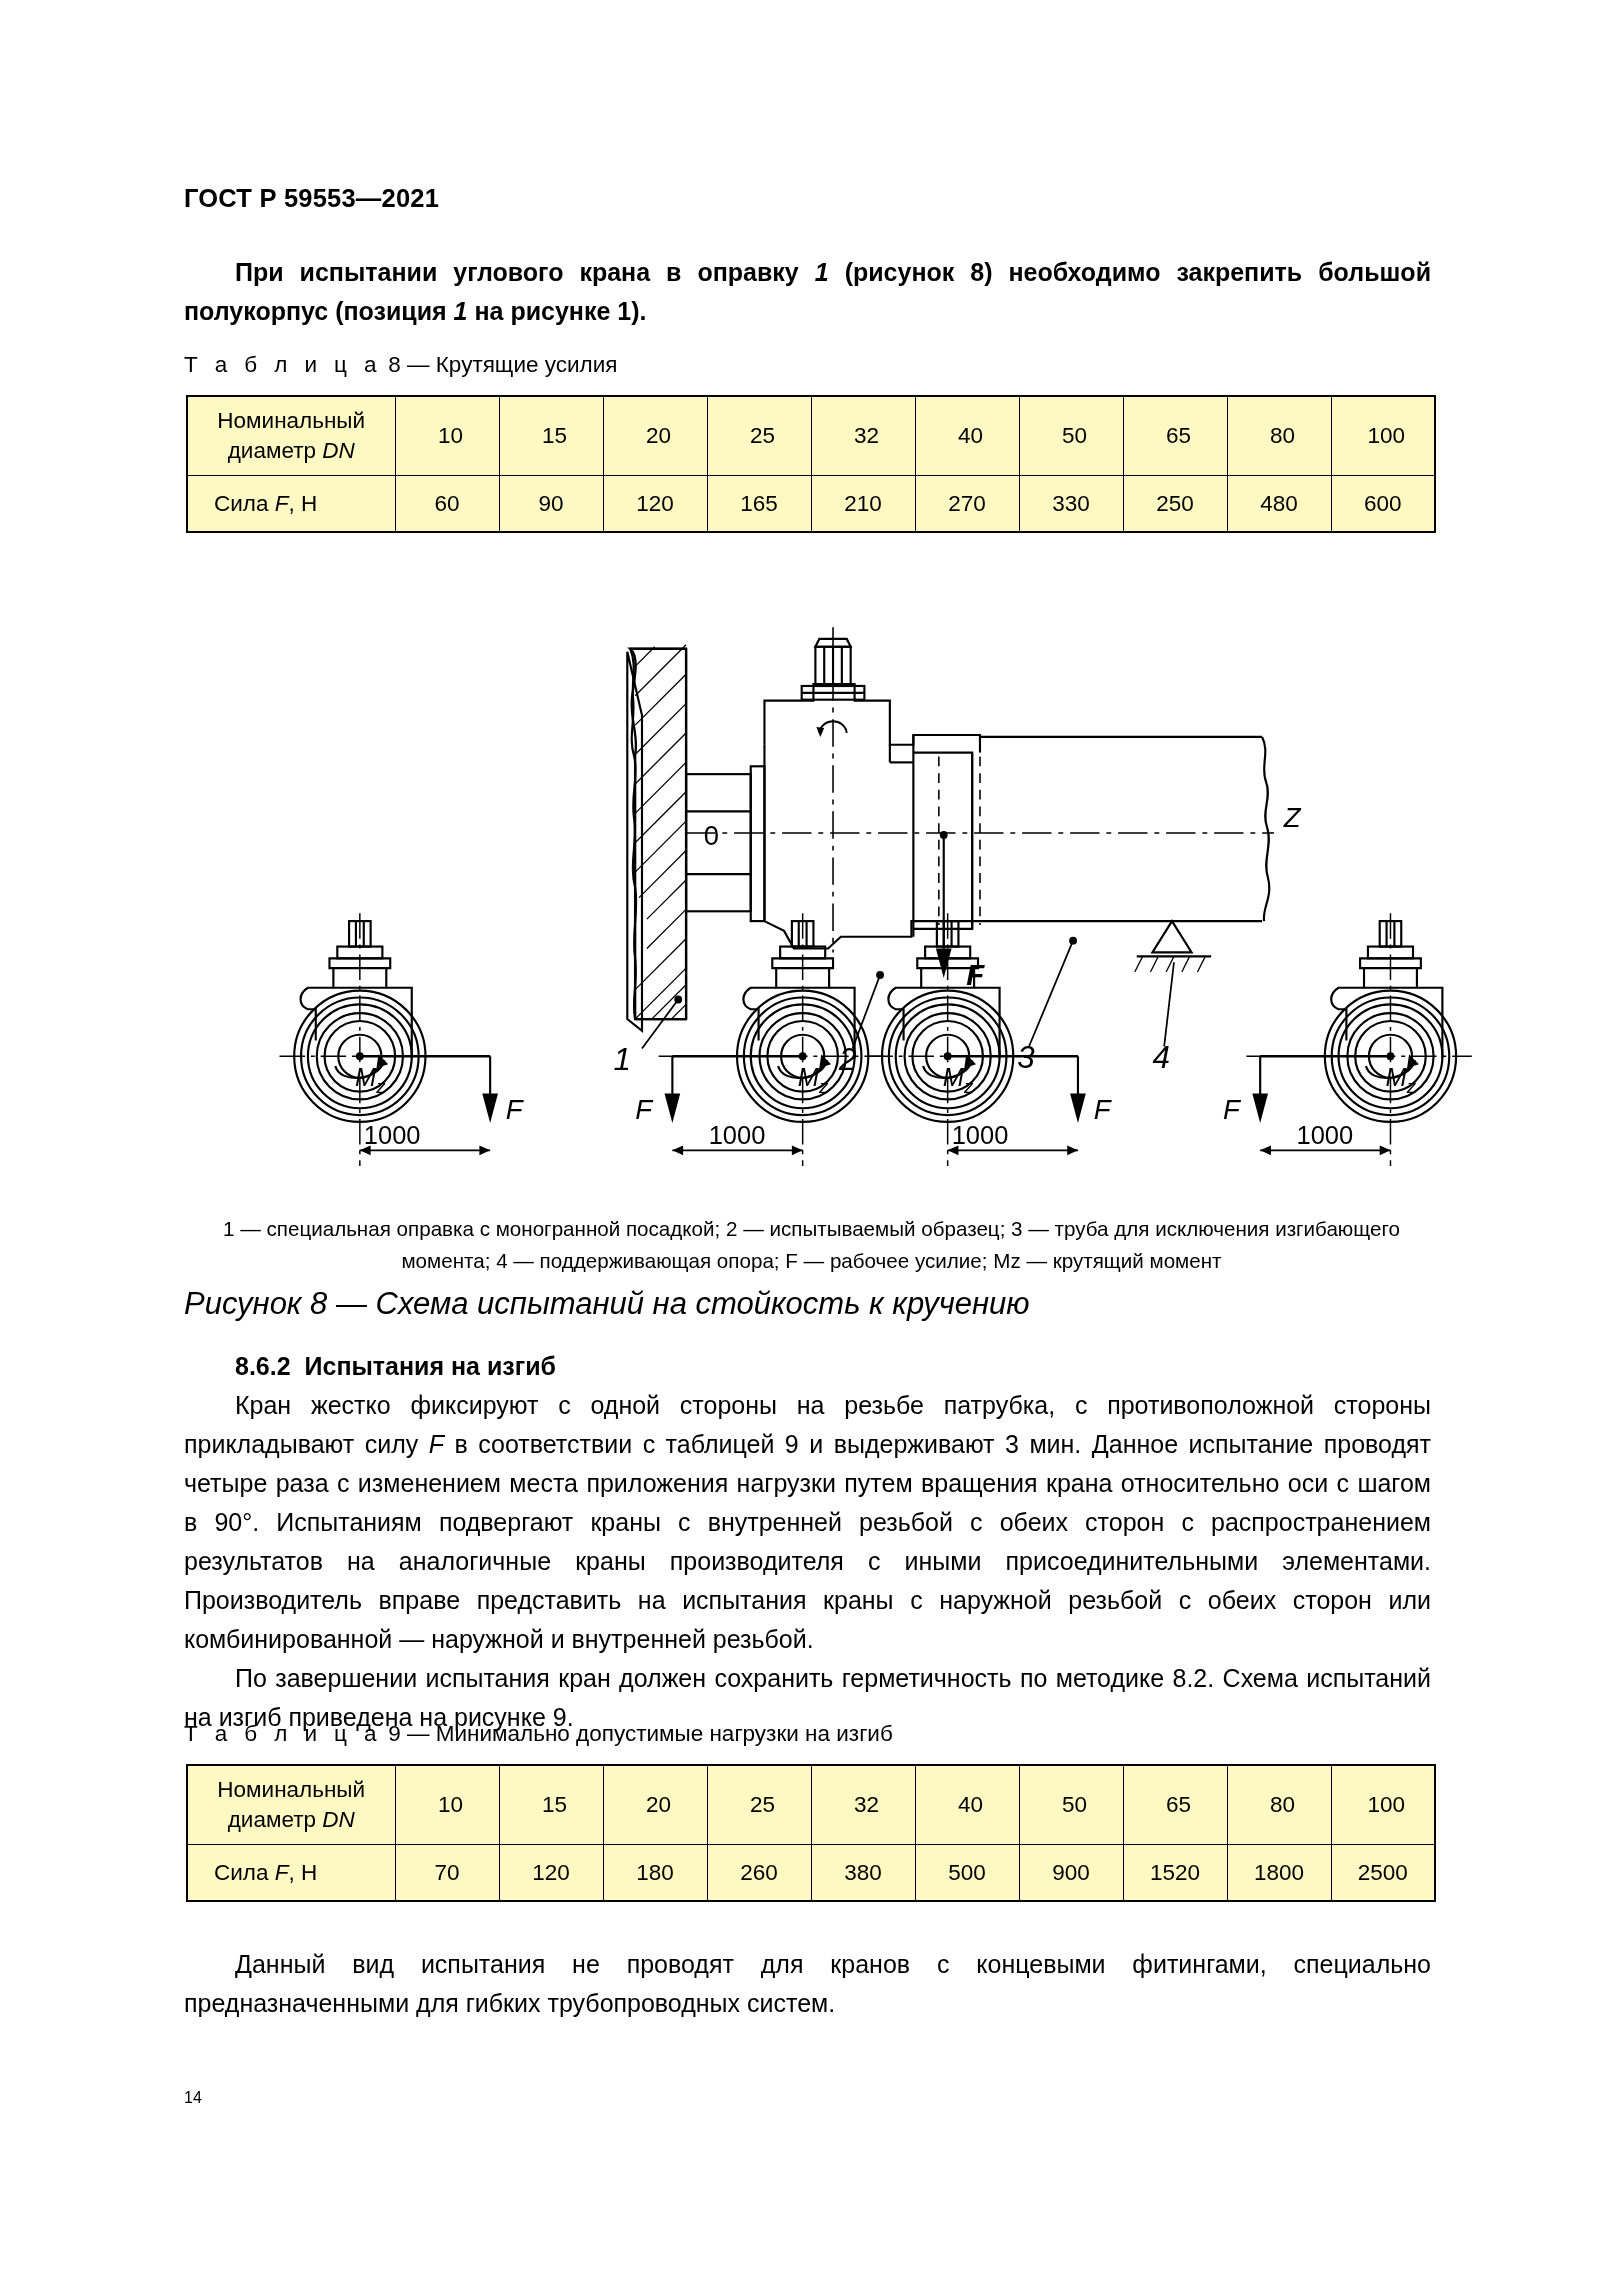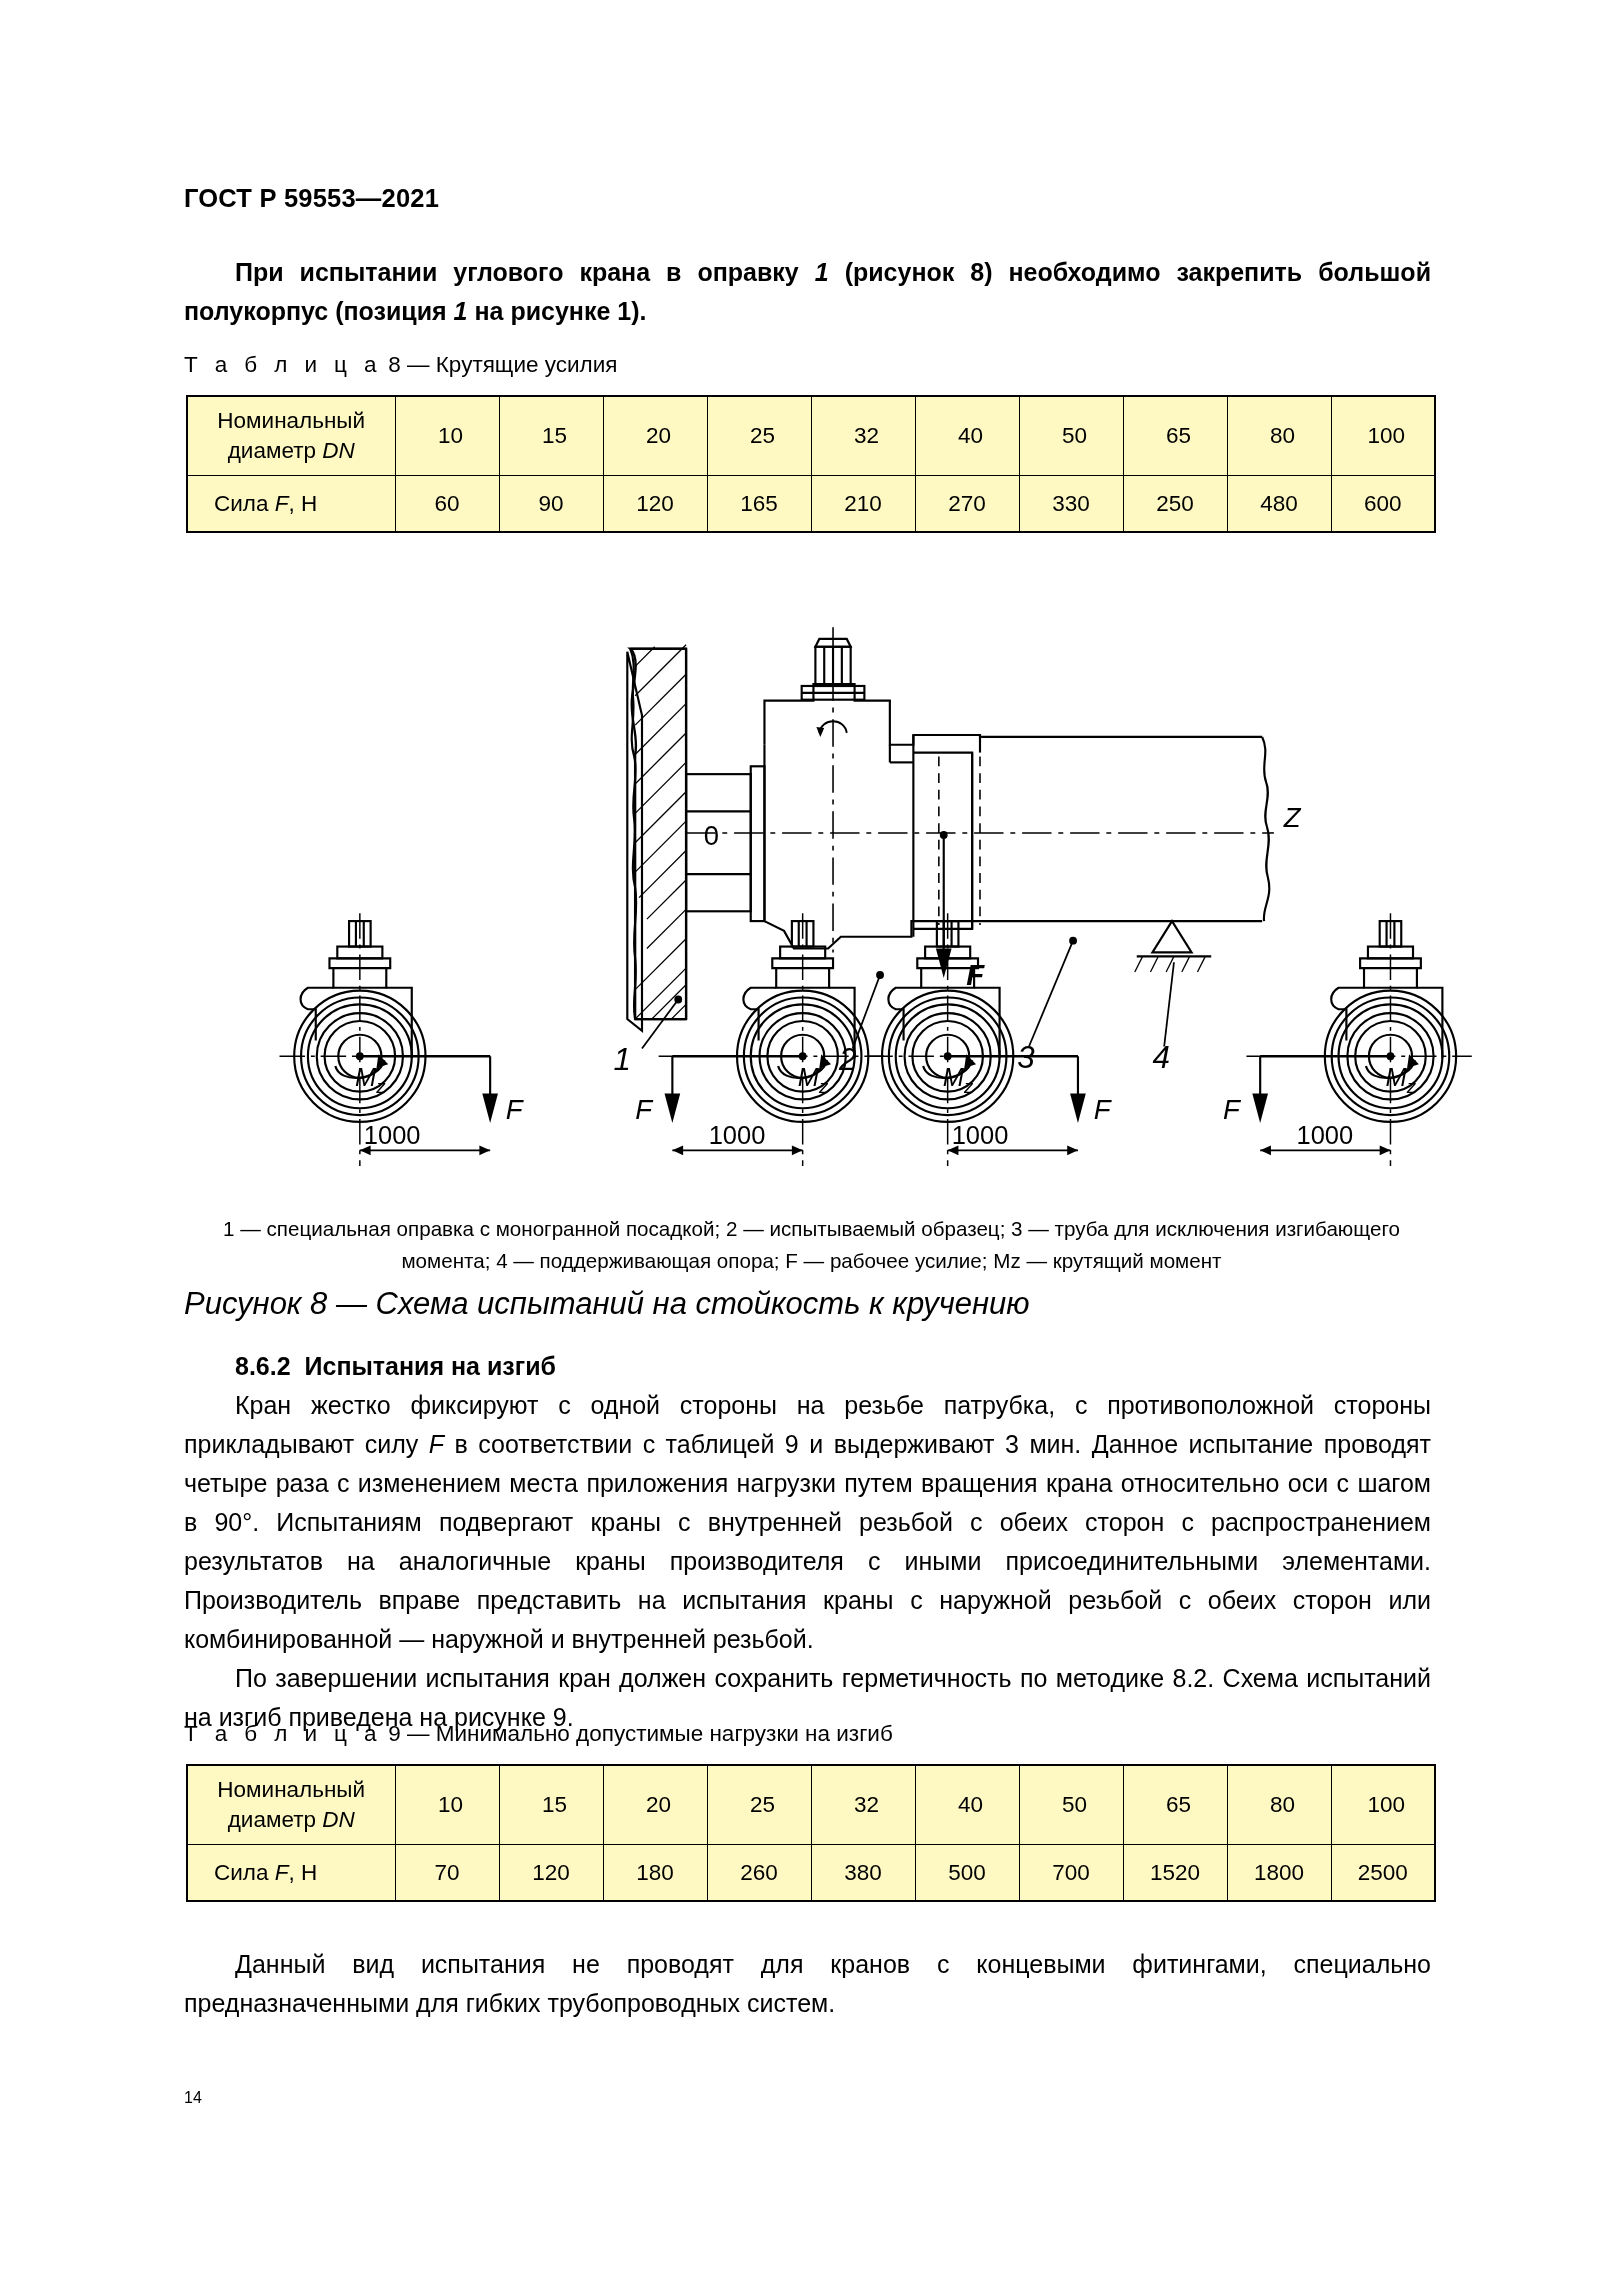--- a/index.html
+++ b/index.html
@@ -497,21 +497,21 @@
           <td>100</td>
         </tr>
         <tr>
           <td class="firstcol"><span>Сила </span><span class="ital">F</span><span>, Н</span></td>
           <td>70</td>
           <td>120</td>
           <td>180</td>
           <td>260</td>
           <td>380</td>
           <td>500</td>
-          <td>700</td>
+          <td>900</td>
           <td>1520</td>
           <td>1800</td>
           <td>2500</td>
         </tr>
       </tbody>
     </table>
   </div>
 
   <div class="content" style="top:1906px;">
     <p class="body indent">Данный вид испытания не проводят для кранов с концевыми фитингами, специально предназначенными для гибких трубопроводных систем.</p>

